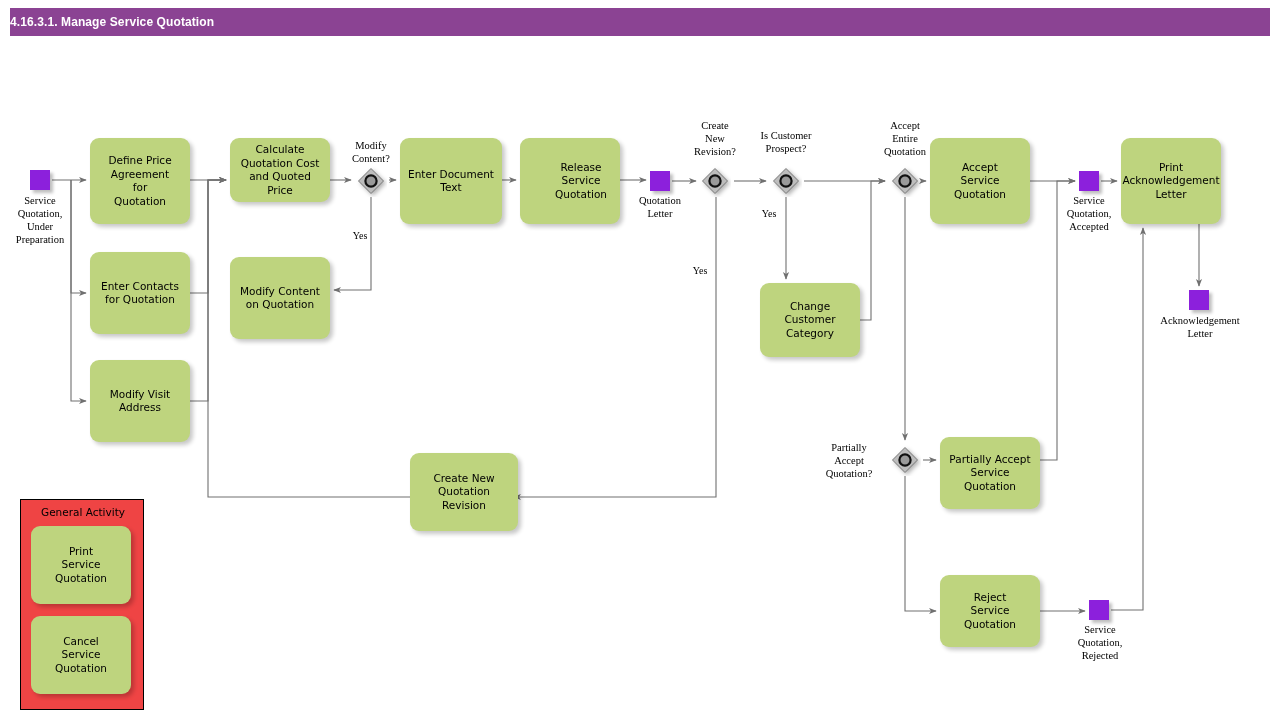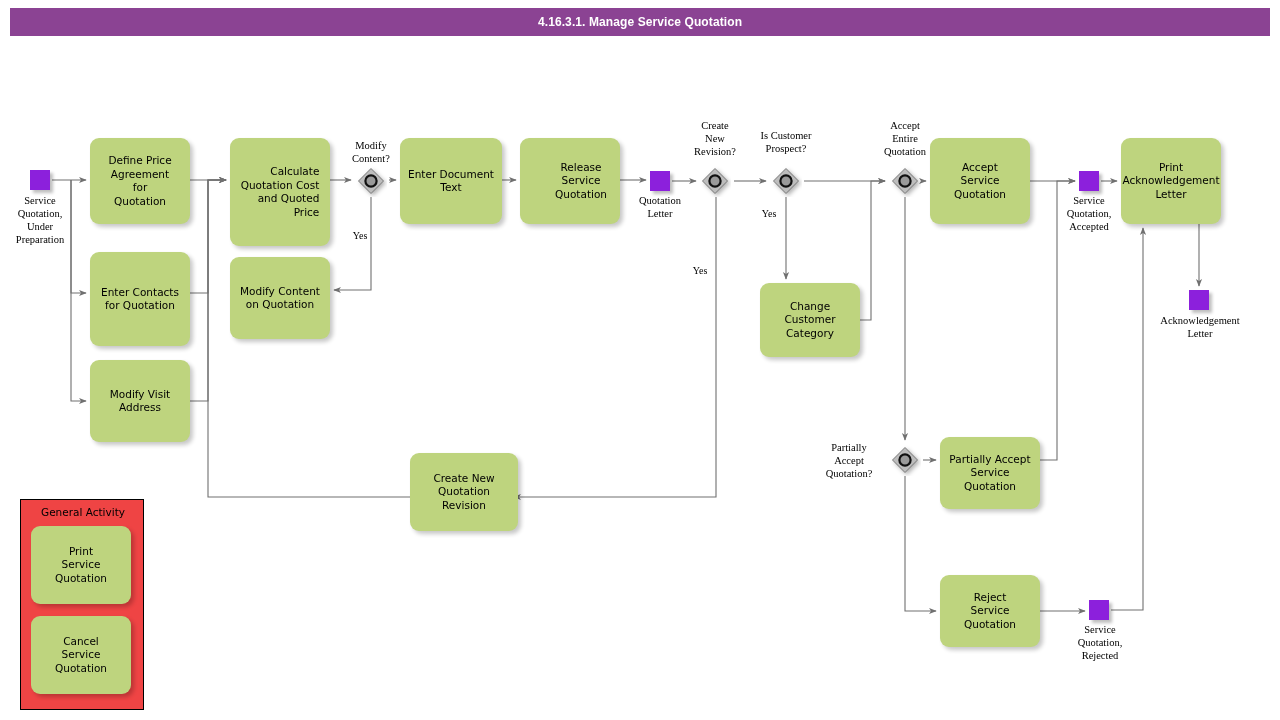--- a/index.html
+++ b/index.html
@@ -18,21 +18,21 @@
   
   #title-bar {
     position: absolute;
     left: 10px;
     top: 8px;
     width: 1260px;
     height: 28px;
     background: #8b4393;
     display: flex;
     align-items: center;
-    justify-content: center;
+    justify-content: flex-start;
   }
   #title-bar .title-text {
     color: #ffffff;
     font-family: "Liberation Sans", sans-serif;
     font-size: 12px;
     font-weight: bold;
     letter-spacing: 0.1px;
     white-space: nowrap;
   }
 
@@ -205,25 +205,25 @@
   <div class="event-obj" style="left:30px; top:170px;"></div>
   <div class="lbl" style="left:-10px; top:194px; width:100px;">Service
 Quotation,
 Under
 Preparation</div>
 
   <div class="task" style="left:90px; top:138px; width:100px; height:86px;">Define Price
 Agreement
 for
 Quotation</div>
-  <div class="task" style="left:90px; top:252px; width:100px; height:94px;">Enter Contacts
+  <div class="task" style="left:90px; top:252px; width:100px; height:82px;">Enter Contacts
 for Quotation</div>
   <div class="task" style="left:90px; top:360px; width:100px; height:82px;">Modify Visit
 Address</div>
-  <div class="task" style="left:230px; top:138px; width:100px; height:108px;text-align:right;">Calculate
+  <div class="task" style="left:230px; top:138px; width:100px; height:64px;">Calculate
 Quotation Cost
 and Quoted
 Price</div>
   <div class="task" style="left:230px; top:257px; width:100px; height:82px;">Modify Content
 on Quotation</div>
   <div class="task" style="left:400px; top:138px; width:102px; height:86px;">Enter Document
 Text</div>
   <div class="task" style="left:520px; top:138px; width:100px; height:86px;padding-left:26px;">Release
 Service
 Quotation</div>

